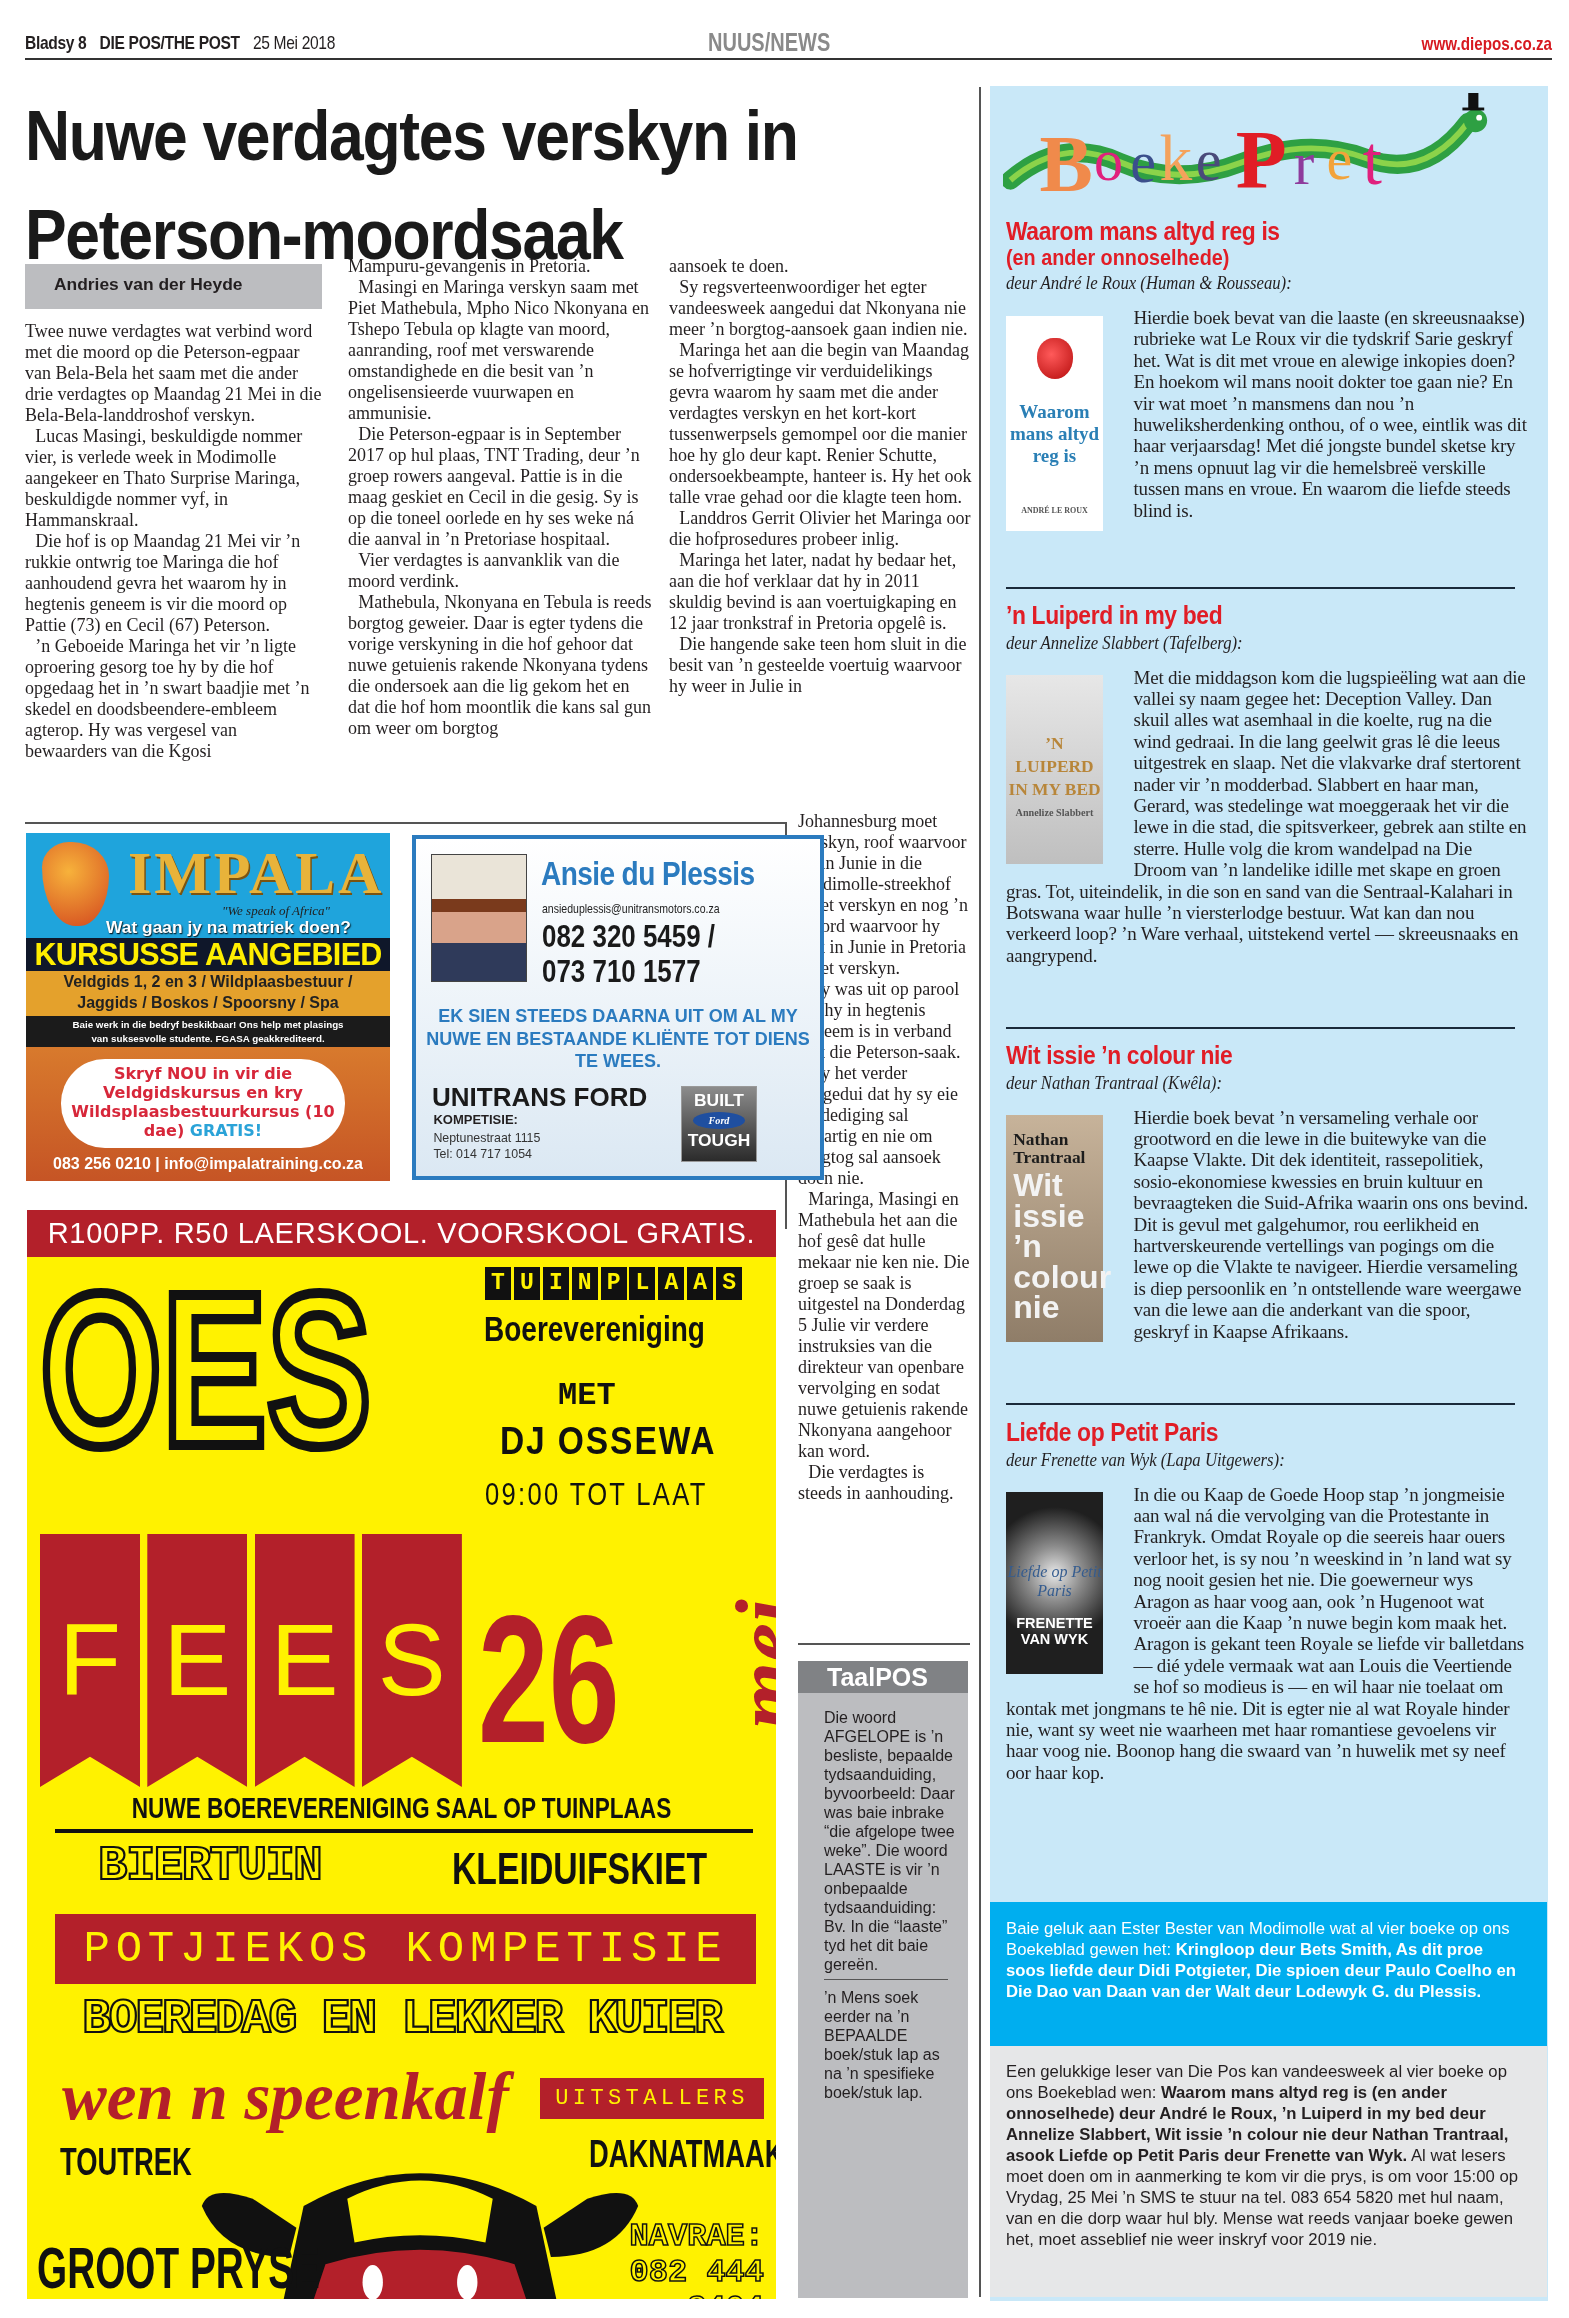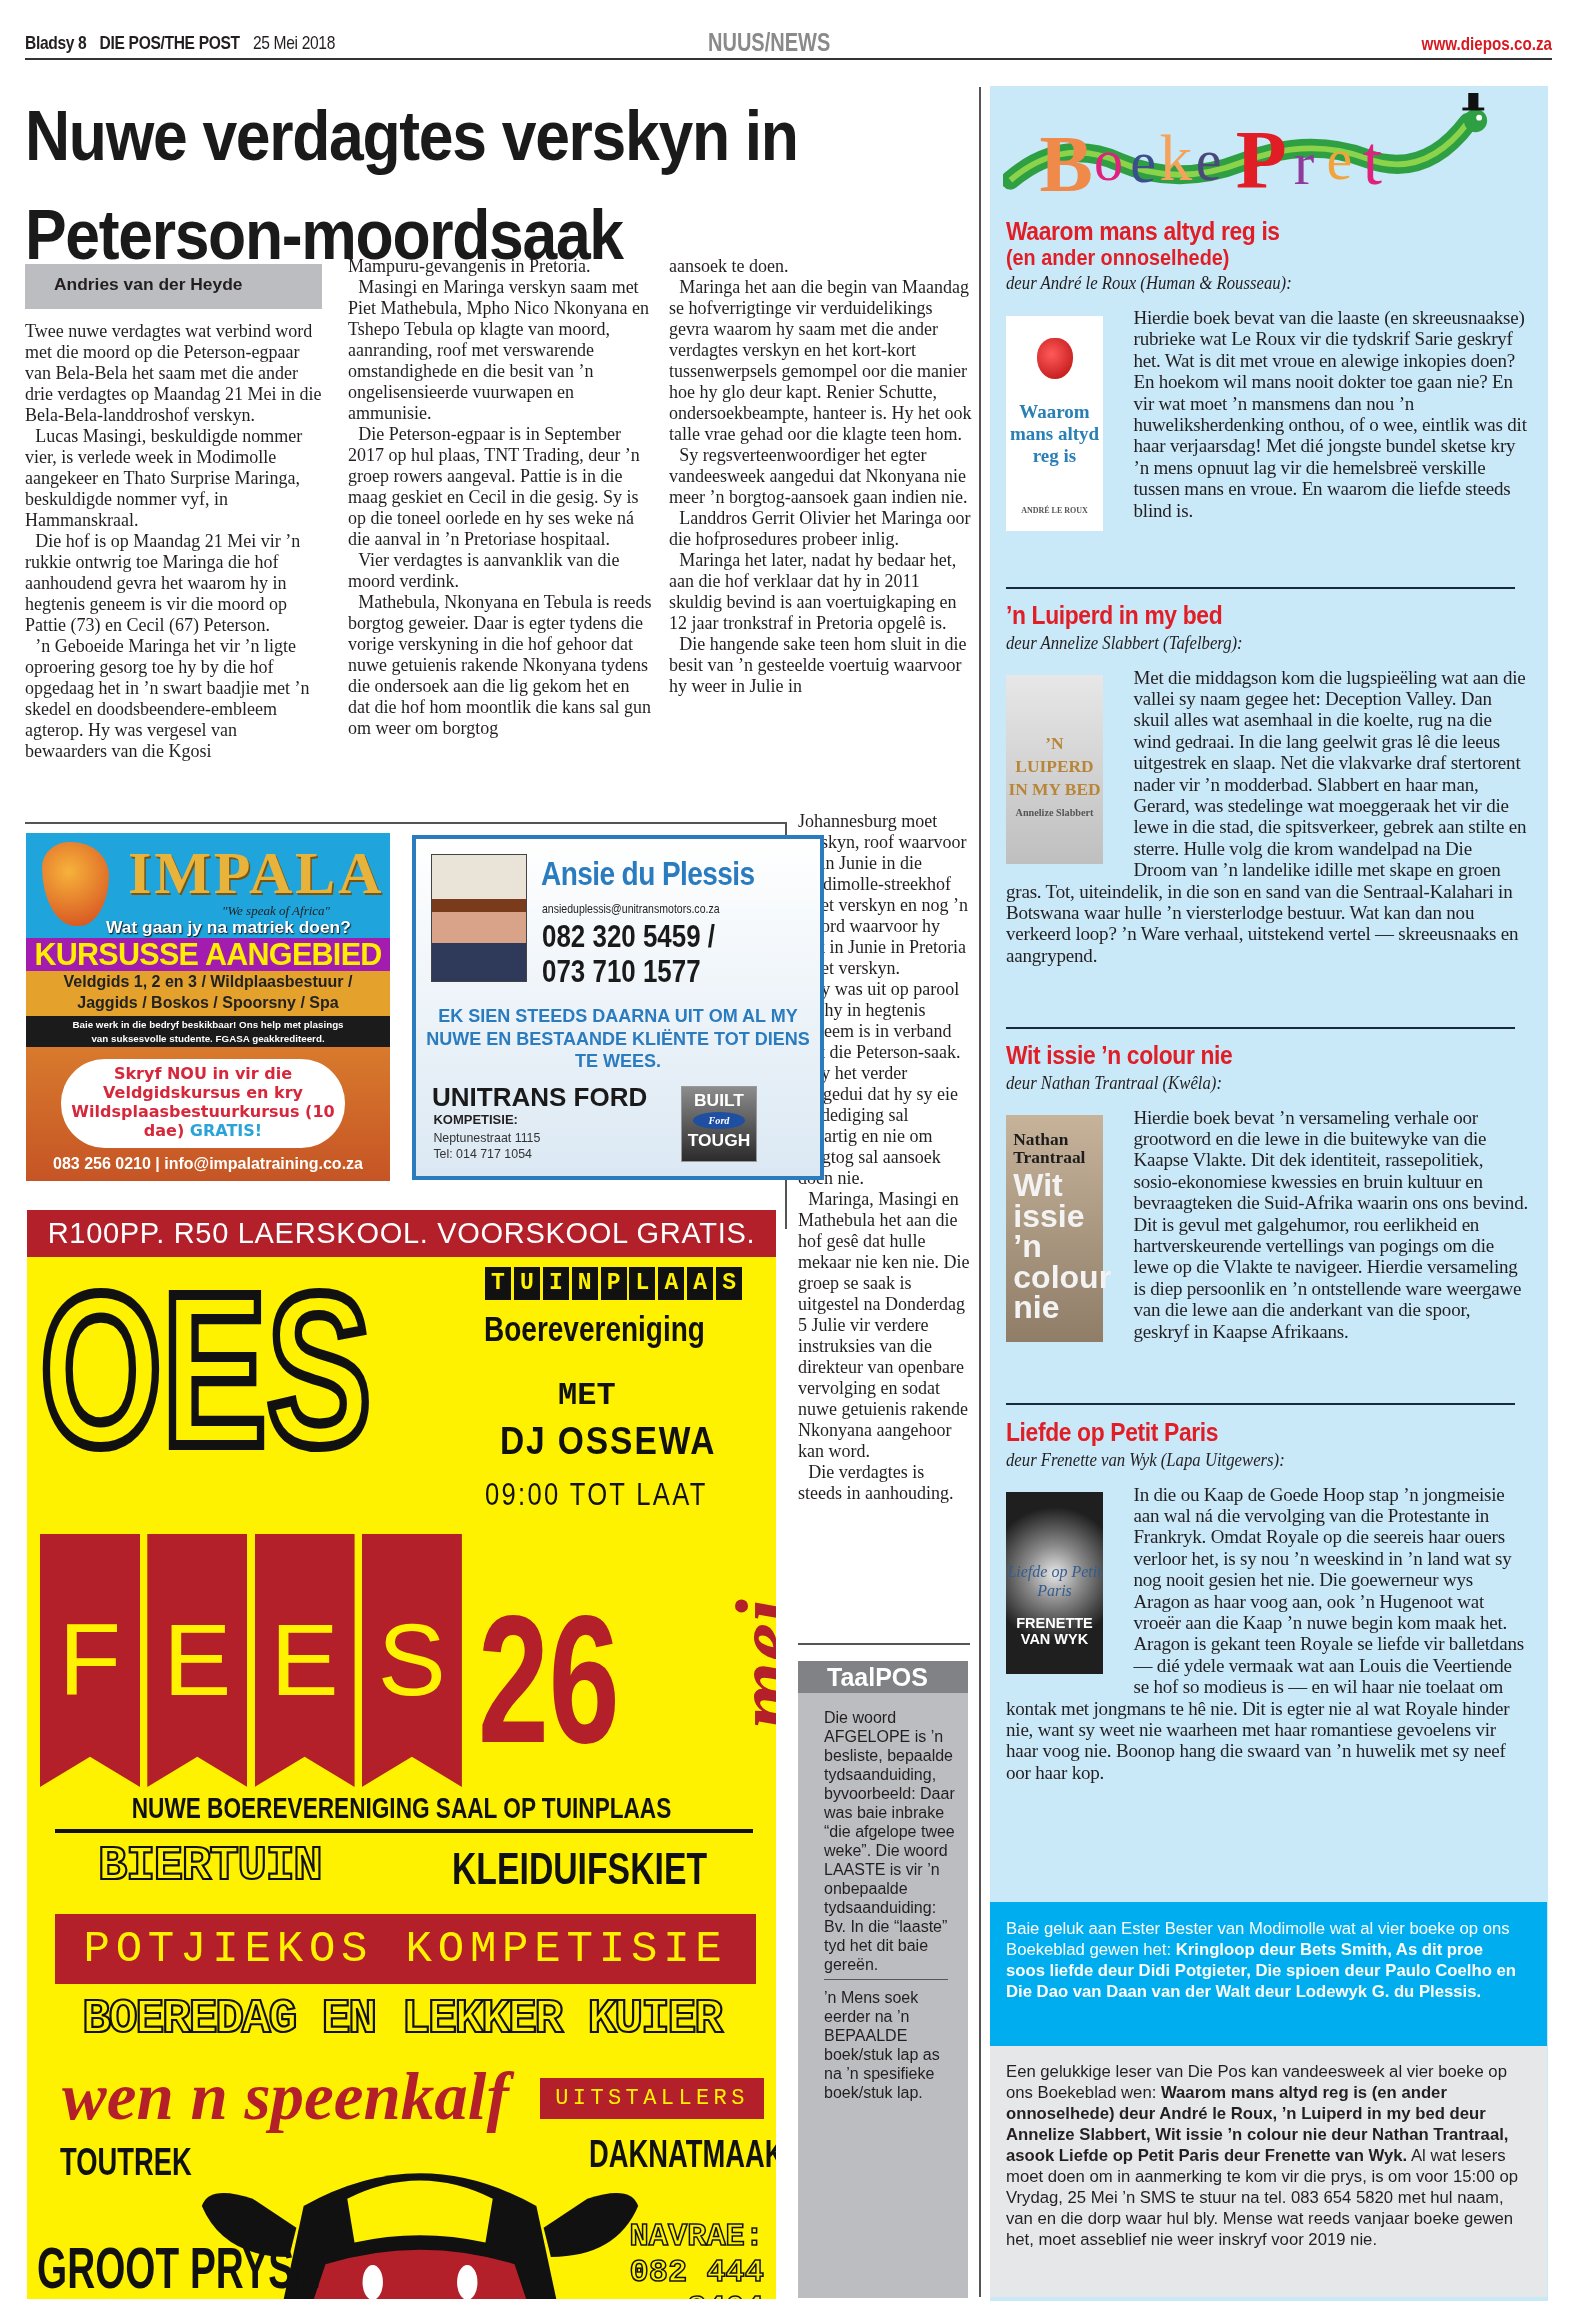--- a/index.html
+++ b/index.html
@@ -23,21 +23,21 @@
   .c3b{left:798px;top:811px;width:172px}
   .vrule{left:979px;top:87px;width:1.5px;height:2210px;background:#555}
   .hrule{left:25px;top:822px;width:760px;height:1.5px;background:#555}
   .vrule2{left:785px;top:822px;width:1.5px;height:407px;background:#555}
   
   .impala{left:26px;top:833px;width:364px;height:348px;background:#1fa4dc;overflow:hidden;font-family:"Liberation Sans",sans-serif}
   .impala .africa{position:absolute;left:16px;top:8.7px;width:67px;height:84px;background:radial-gradient(circle at 40% 35%,#f7b23b,#d2461e);border-radius:40% 55% 45% 50%/30% 40% 60% 70%}
   .impala .logo{position:absolute;left:102px;top:5.8px;font:bold 60px "Liberation Serif",serif;color:#e8b33a;letter-spacing:2.9px;text-shadow:1.5px 1.5px 0 #7a5412}
   .impala .tag{position:absolute;left:196px;top:70px;font:italic 13px "Liberation Serif",serif;color:#222}
   .impala .q{position:absolute;left:80px;top:84px;font:bold 17.4px "Liberation Sans",sans-serif;color:#fff;text-shadow:0.7px 0.7px 1.5px #000}
-  .impala .k{position:absolute;left:0;top:105px;width:100%;height:33px;background:#a21caf;color:#ffee00;font:bold 30.5px/33px "Liberation Sans",sans-serif;text-align:center;letter-spacing:-0.7px;transform-origin:center}
+  .impala .k{position:absolute;left:0;top:105px;width:100%;height:33px;background:#0f172a;color:#ffee00;font:bold 30.5px/33px "Liberation Sans",sans-serif;text-align:center;letter-spacing:-0.7px;transform-origin:center}
   .impala .opts{position:absolute;left:0;top:138px;width:100%;height:45px;background:#e4a12c;font:bold 16px/21px "Liberation Sans",sans-serif;text-align:center;color:#222}
   .impala .info{position:absolute;left:0;top:183px;width:100%;height:30.5px;background:#1b1b1b;color:#fff;font:bold 9.8px/14px "Liberation Sans",sans-serif;text-align:center;padding-top:2.2px}
   .impala .bottom{position:absolute;left:0;top:214px;width:100%;height:168px;background:linear-gradient(#d87a2d,#c14b23)}
   .impala .cloud{position:absolute;left:35px;top:11.6px;width:284px;height:89px;background:#fff;border-radius:44px;color:#d7273a;font:bold 16px/19px "DejaVu Sans",sans-serif;text-align:center;padding-top:5.8px}
   .impala .cloud .g{color:#2aa3d8}
   .impala .contact{position:absolute;left:0;top:108px;width:100%;text-align:center;color:#fff;font:bold 16px "Liberation Sans",sans-serif}
   
   .unitrans{left:412px;top:835px;width:412px;height:345px;border:4.4px solid #2b7bbf;background:linear-gradient(#fff,#dbe8f3);font-family:"Liberation Sans",sans-serif}
   .unitrans .photo{position:absolute;left:14.5px;top:14.5px;width:96px;height:128px;background:linear-gradient(#eae4d8 0 35%,#7a3a1c 35% 45%,#d9a38a 45% 70%,#2f3a5a 70%);border:0.7px solid #444}
   .unitrans .name{position:absolute;left:125px;top:16px;font:bold 33px "Liberation Sans",sans-serif;color:#2b7bbf;letter-spacing:-0.7px;transform:scaleX(.85);transform-origin:left}
@@ -129,22 +129,22 @@
 </div>
 <div class="abs col c2">
   <p class="first">Mampuru-gevangenis in Pretoria.</p>
   <p>Masingi en Maringa verskyn saam met Piet Mathebula, Mpho Nico Nkonyana en Tshepo Tebula op klagte van moord, aanranding, roof met verswarende omstandighede en die besit van ’n ongelisensieerde vuurwapen en ammunisie.</p>
   <p>Die Peterson-egpaar is in September 2017 op hul plaas, TNT Trading, deur ’n groep rowers aangeval. Pattie is in die maag geskiet en Cecil in die gesig. Sy is op die toneel oorlede en hy ses weke ná die aanval in ’n Pretoriase hospitaal.</p>
   <p>Vier verdagtes is aanvanklik van die moord verdink.</p>
   <p>Mathebula, Nkonyana en Tebula is reeds borgtog geweier. Daar is egter tydens die vorige verskyning in die hof gehoor dat nuwe getuienis rakende Nkonyana tydens die ondersoek aan die lig gekom het en dat die hof hom moontlik die kans sal gun om weer om borgtog</p>
 </div>
 <div class="abs col c3">
   <p class="first">aansoek te doen.</p>
+  <p>Sy regsverteenwoordiger het egter vandeesweek aangedui dat Nkonyana nie meer ’n borgtog-aansoek gaan indien nie.</p>
   <p>Maringa het aan die begin van Maandag se hofverrigtinge vir verduidelikings gevra waarom hy saam met die ander verdagtes verskyn en het kort-kort tussenwerpsels gemompel oor die manier hoe hy glo deur kapt. Renier Schutte, ondersoekbeampte, hanteer is. Hy het ook talle vrae gehad oor die klagte teen hom.</p>
-  <p>Sy regsverteenwoordiger het egter vandeesweek aangedui dat Nkonyana nie meer ’n borgtog-aansoek gaan indien nie.</p>
   <p>Landdros Gerrit Olivier het Maringa oor die hofprosedures probeer inlig.</p>
   <p>Maringa het later, nadat hy bedaar het, aan die hof verklaar dat hy in 2011 skuldig bevind is aan voertuigkaping en 12 jaar tronkstraf in Pretoria opgelê is.</p>
   <p>Die hangende sake teen hom sluit in die besit van ’n gesteelde voertuig waarvoor hy weer in Julie in</p>
 </div>
 <div class="abs col c3b">
   <p class="first">Johannesburg moet verskyn, roof waarvoor hy in Junie in die Modimolle-streekhof moet verskyn en nog ’n moord waarvoor hy ook in Junie in Pretoria moet verskyn.</p>
   <p>Hy was uit op parool toe hy in hegtenis geneem is in verband met die Peterson-saak.</p>
   <p>Hy het verder aangedui dat hy sy eie verdediging sal behartig en nie om borgtog sal aansoek doen nie.</p>
   <p>Maringa, Masingi en Mathebula het aan die hof gesê dat hulle mekaar nie ken nie. Die groep se saak is uitgestel na Donderdag 5 Julie vir verdere instruksies van die direkteur van openbare vervolging en sodat nuwe getuienis rakende Nkonyana aangehoor kan word.</p>
   <p>Die verdagtes is steeds in aanhouding.</p>

